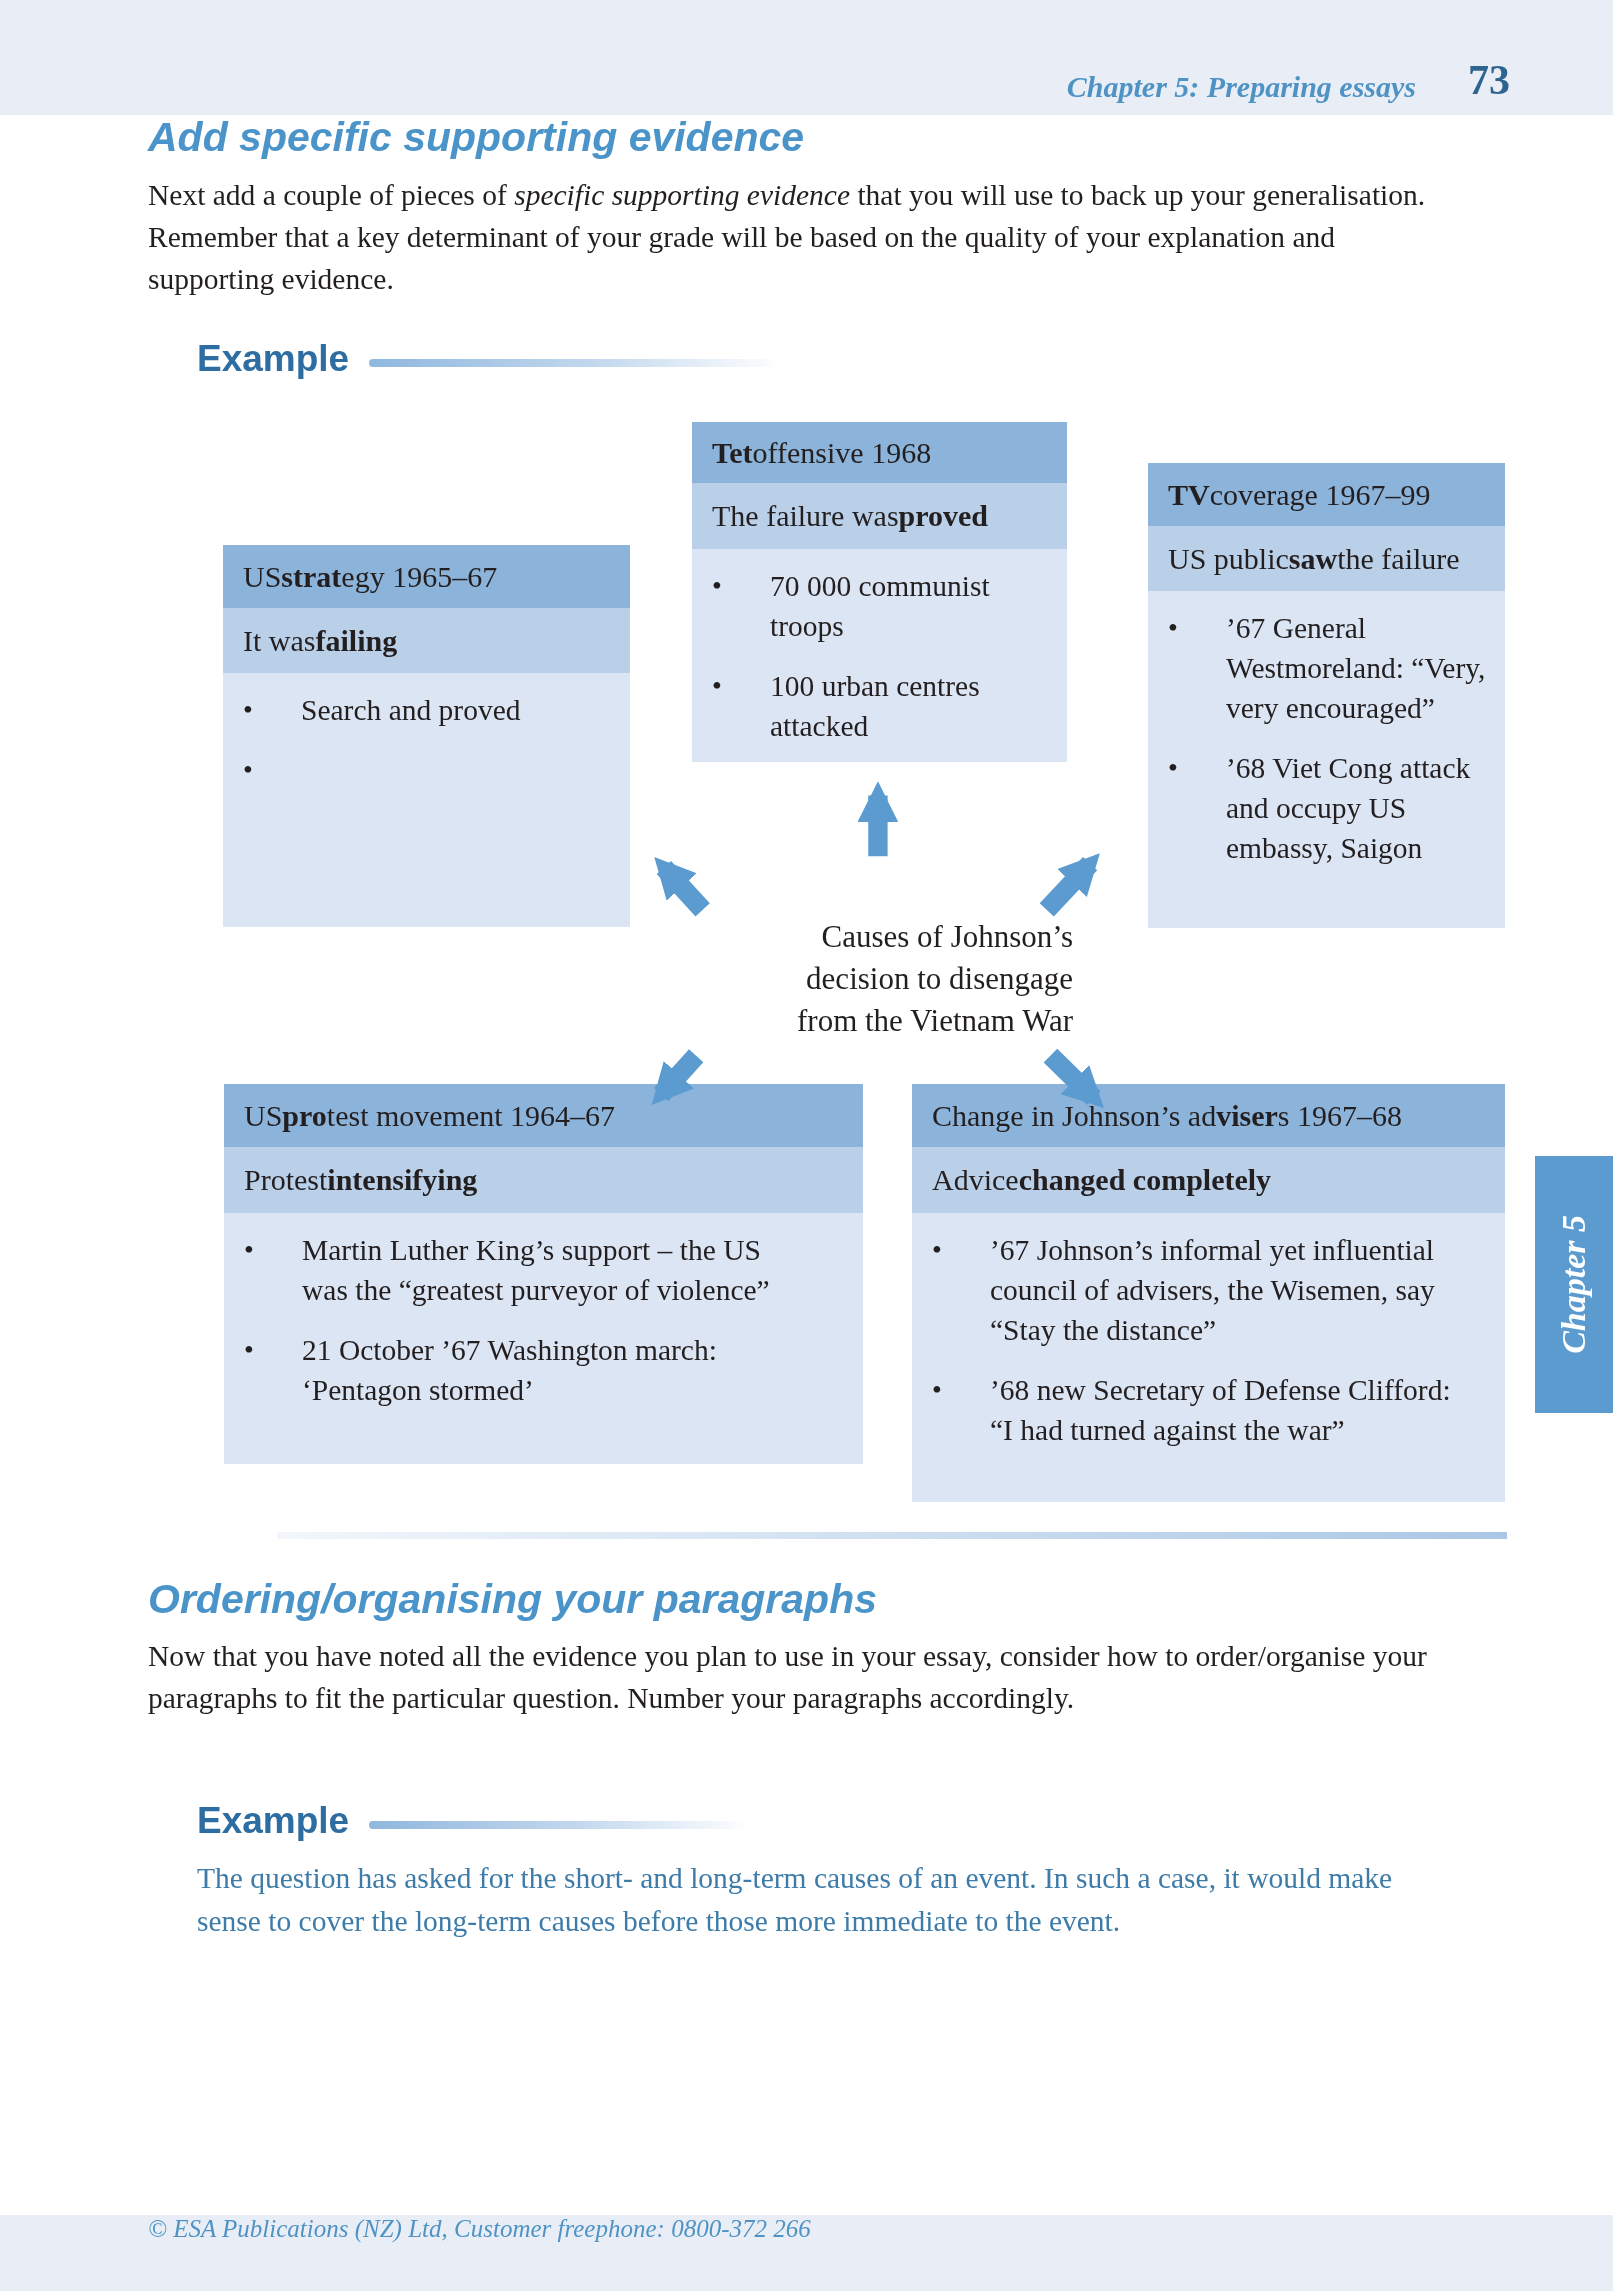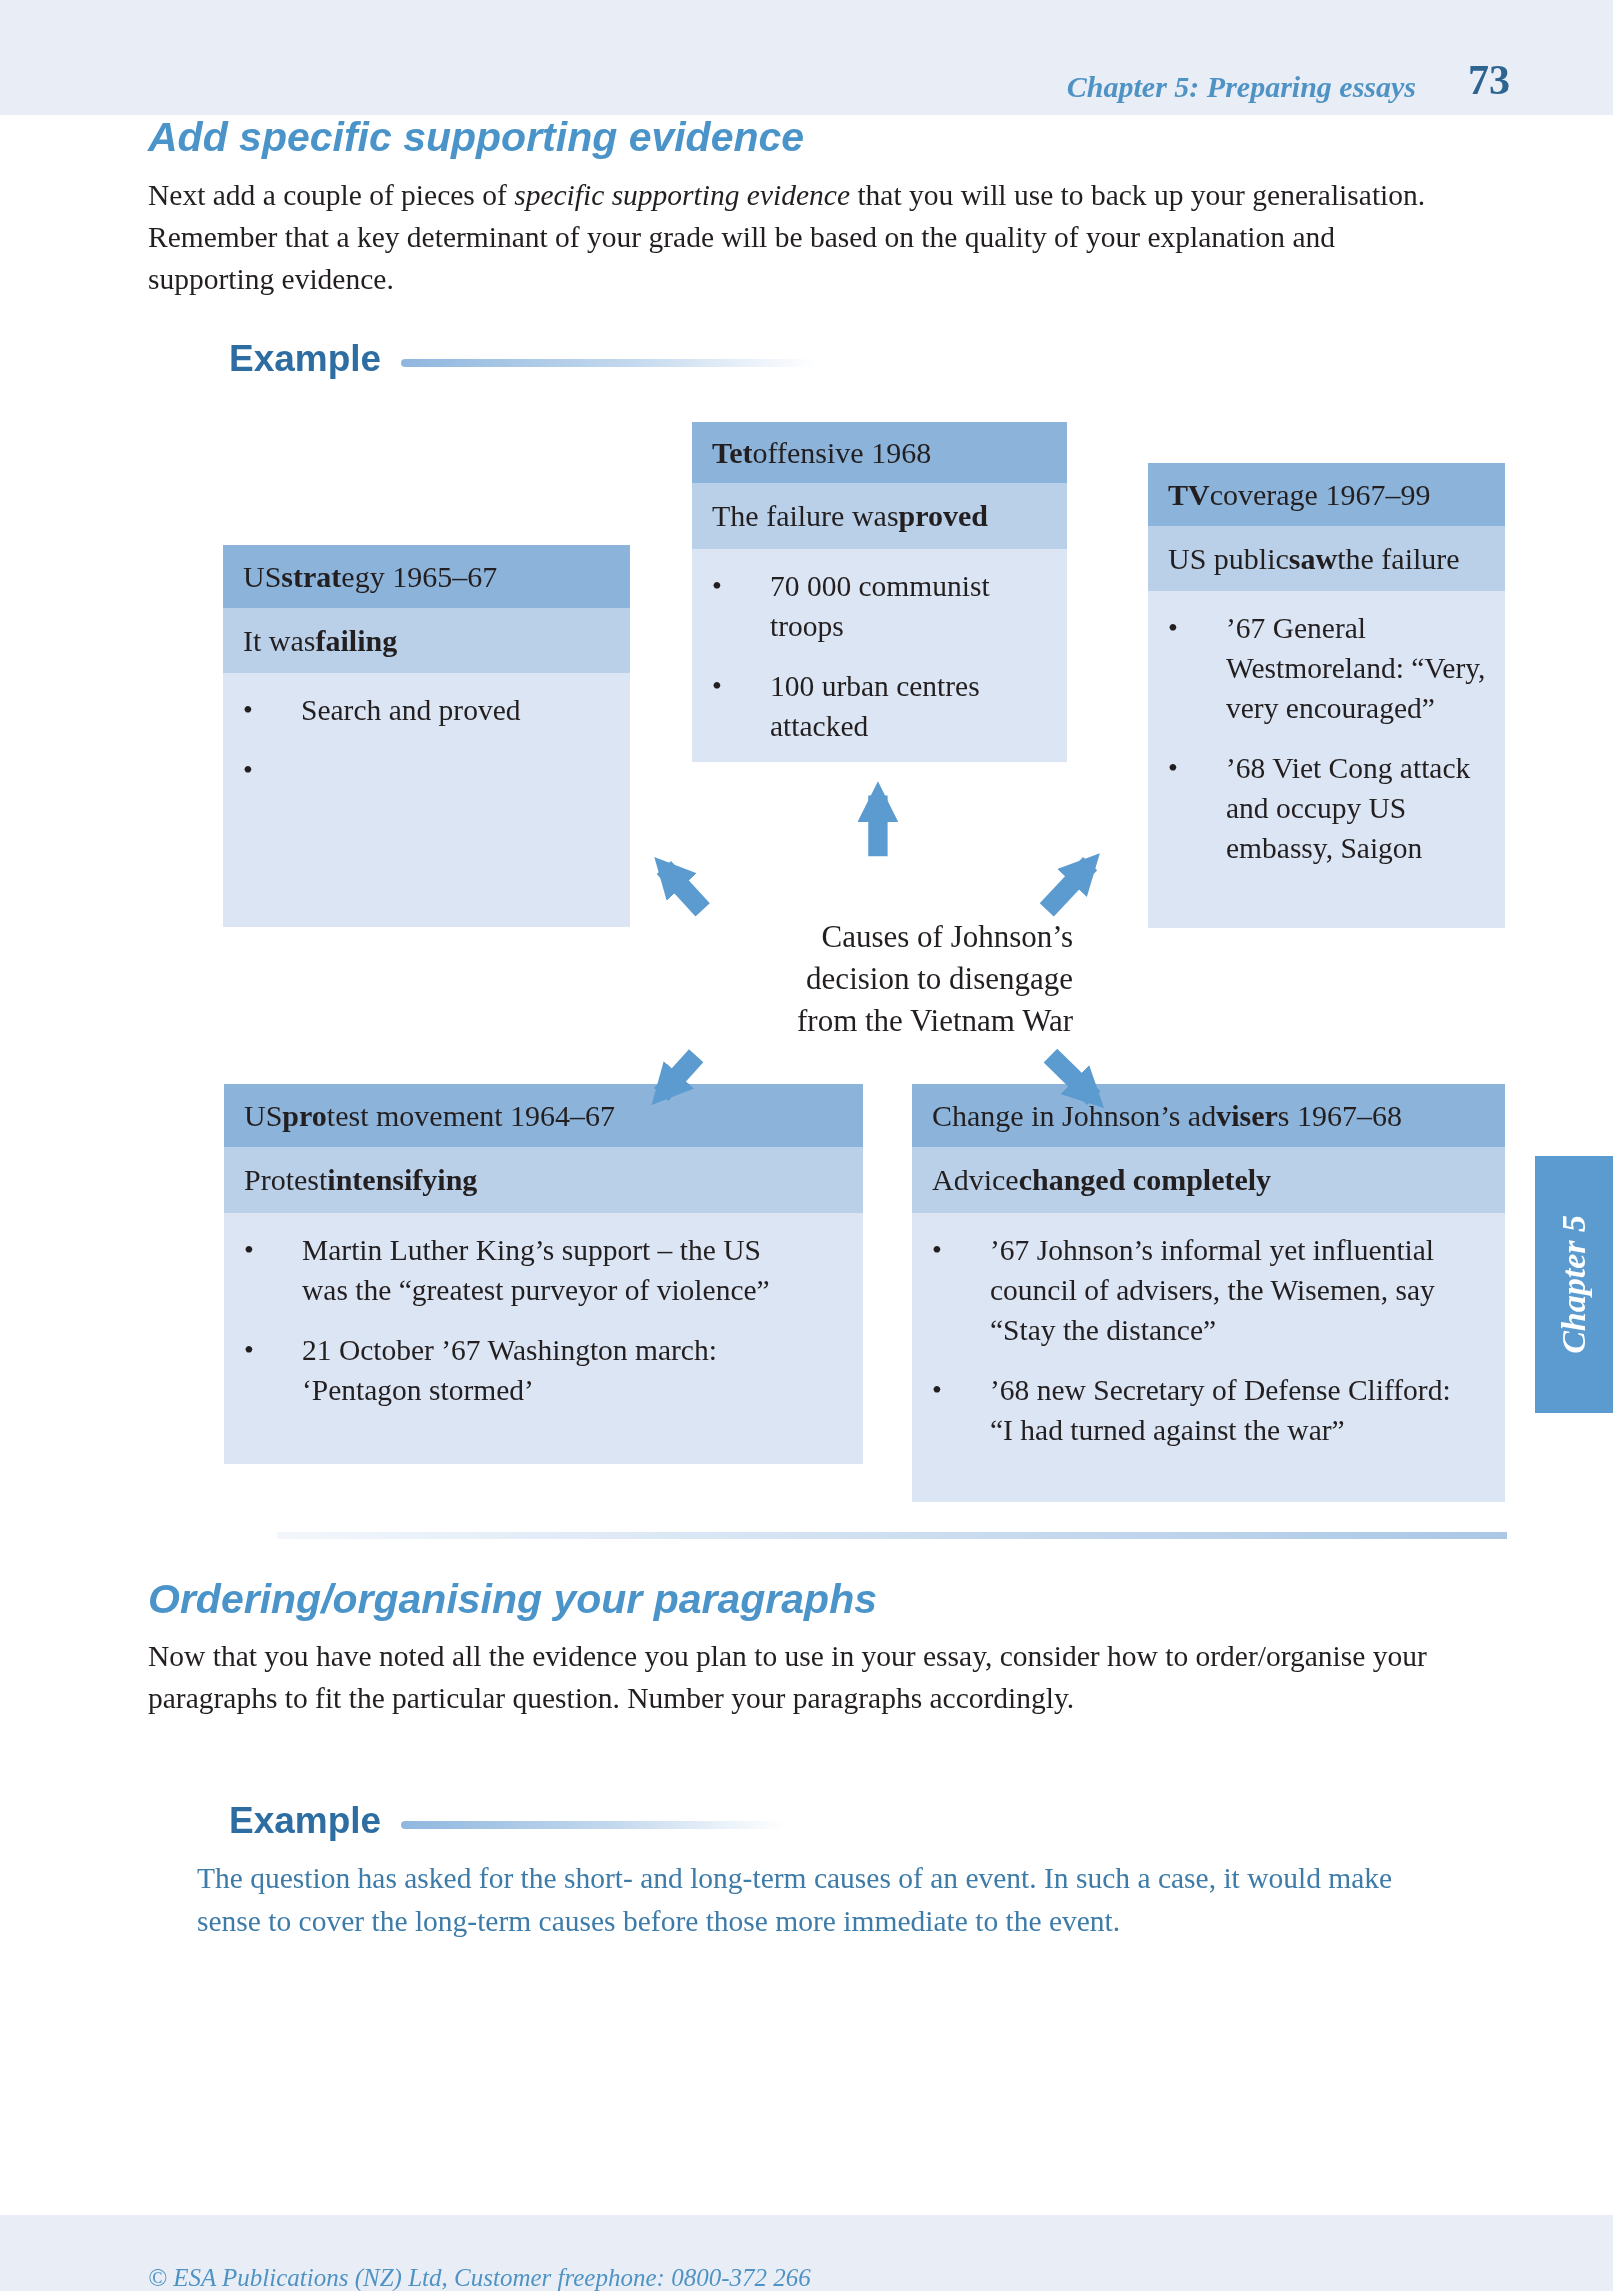--- a/index.html
+++ b/index.html
@@ -27,21 +27,21 @@
     font-style:italic;font-weight:bold;font-size:41px;color:var(--heading-blue,#4a94c9);
     white-space:nowrap;
   }
   #heading-1{left:148px;top:114px;}
   #heading-2{left:148px;top:1576px;}
   .body-para{position:absolute;font-size:29.5px;line-height:42px;width:1320px;}
   #para-1{left:148px;top:174px;}
   #para-2{left:148px;top:1635px;}
 
   
-  .example-row{position:absolute;display:flex;align-items:center;gap:20px;margin-left:32px;}
+  .example-row{position:absolute;display:flex;align-items:center;gap:20px;}
   #example-1{left:197px;top:338px;}
   #example-2{left:197px;top:1800px;}
   .example-label{
     font-family:"Liberation Sans",sans-serif;font-weight:bold;font-size:37px;
     color:var(--example-label-blue,#2d6da1);white-space:nowrap;
   }
   .example-rule{
     height:8.3px;border-radius:4.6px;margin-top:7.4px;
     background:linear-gradient(to right,#8fb7de 0%,#c3d8ee 55%,rgba(255,255,255,0) 100%);
   }
@@ -110,21 +110,21 @@
   }
   .chapter-tab span{
     writing-mode:vertical-rl;transform:rotate(180deg);
     font-style:italic;font-weight:bold;font-size:34px;color:#ffffff;white-space:nowrap;
   }
 
   
   .footer-strip{
     position:absolute;left:0;top:2215px;width:100%;height:77px;
     background:var(--strip-background,#e9eef6);
-    display:flex;align-items:flex-end;box-sizing:border-box;padding-left:148px;
+    display:flex;align-items:flex-start;box-sizing:border-box;padding-left:148px;
   }
   .footer-text{font-style:italic;font-size:25px;color:var(--chapter-header-blue,#4f93c5);}
 </style>
 </head>
 <body>
 
 <div class="page">
 
   <div class="top-strip">
     <span class="chapter-title">Chapter 5: Preparing essays</span>

